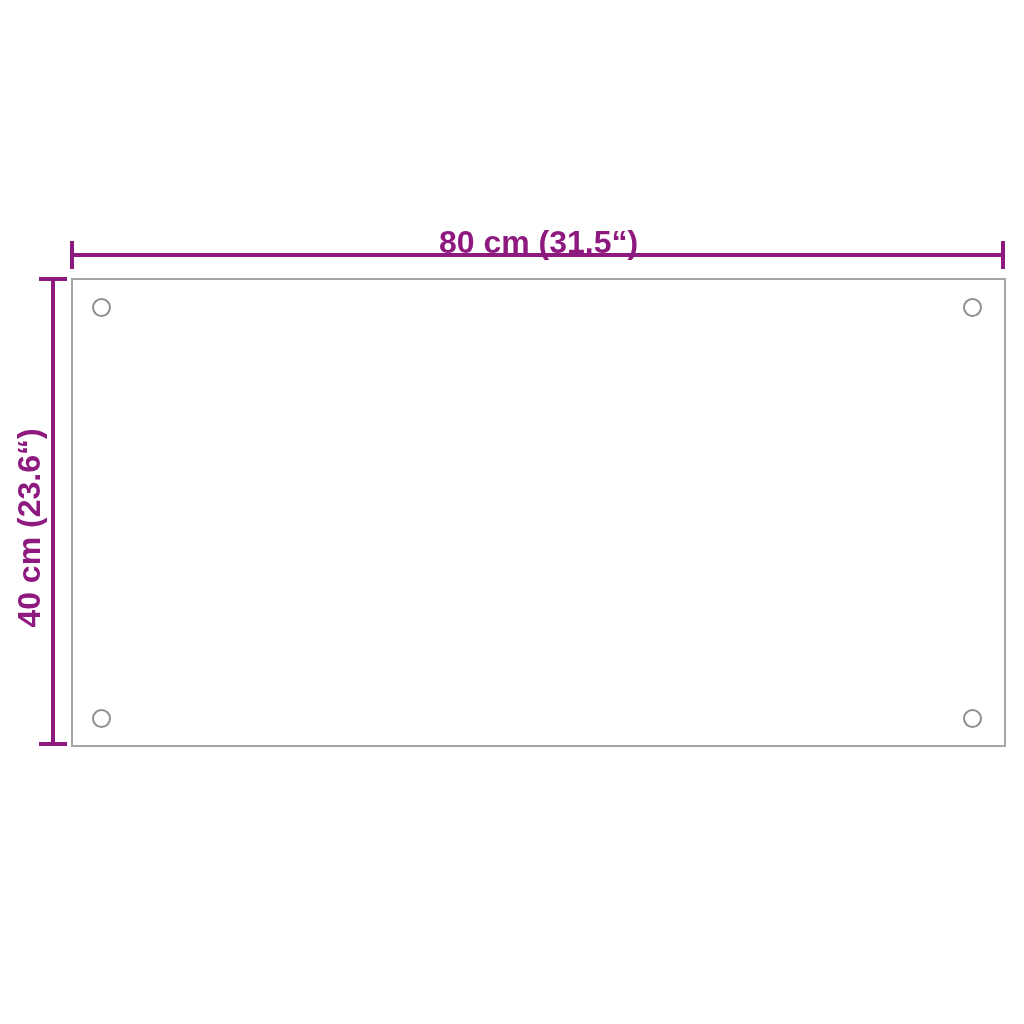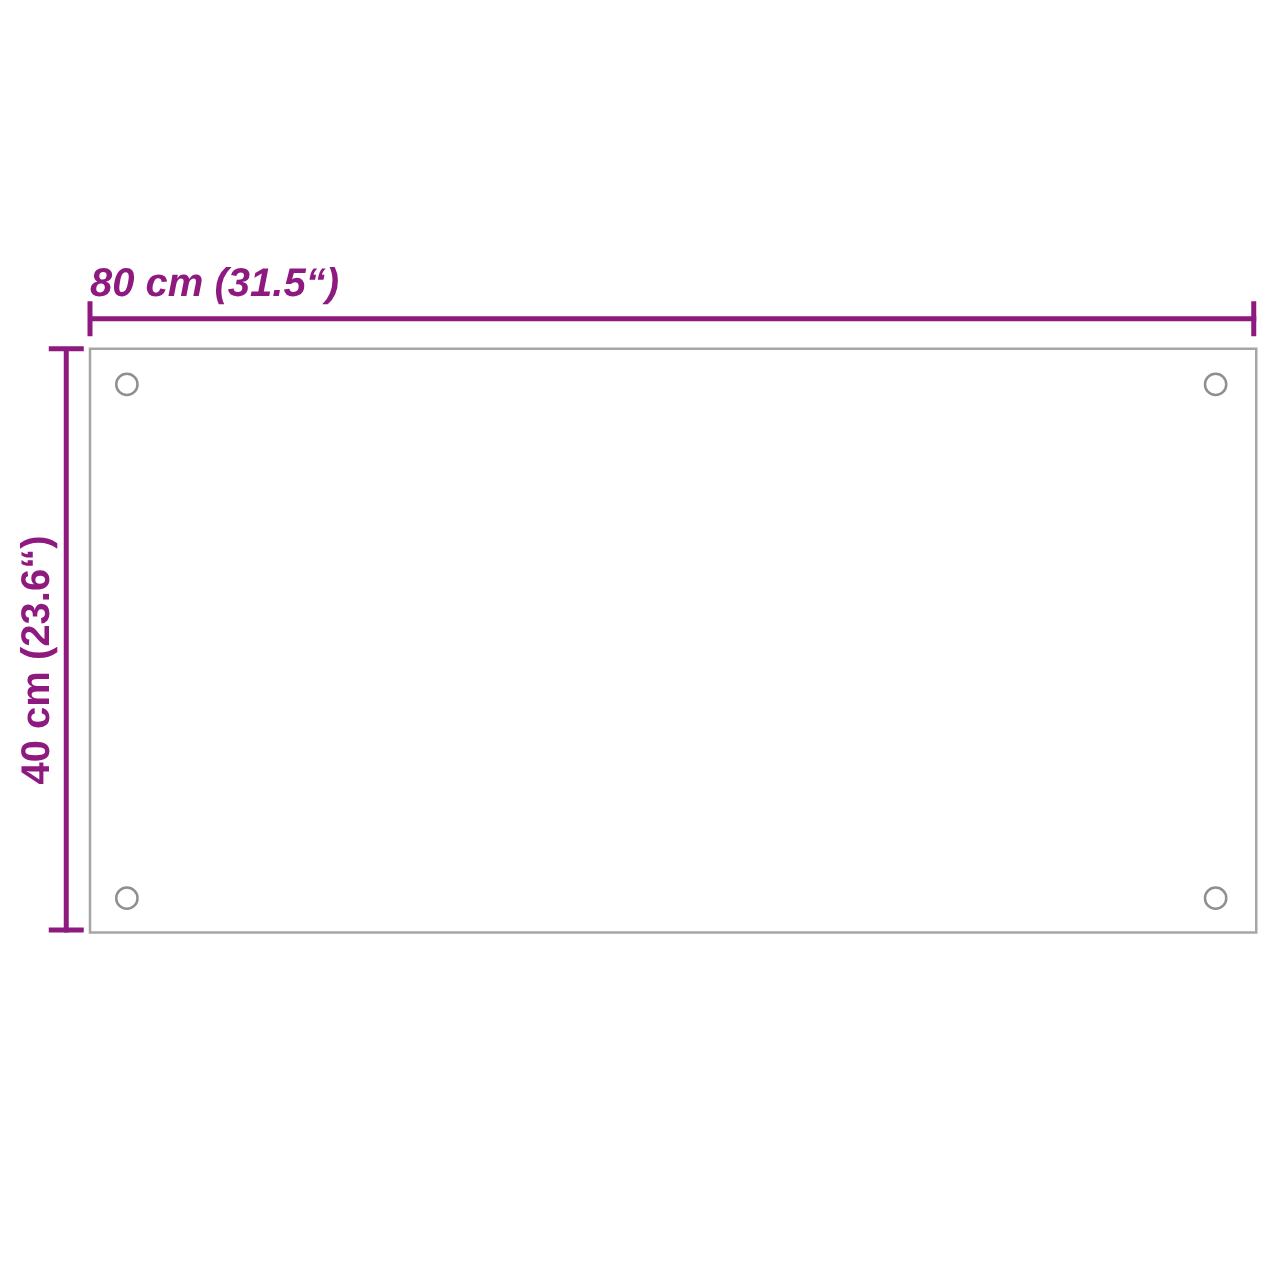--- a/index.html
+++ b/index.html
@@ -73,24 +73,23 @@
   
   .dim-label {
     color: var(--dimension-accent);
     font-weight: 700;
     font-size: 32px;
     letter-spacing: 0px;
     white-space: nowrap;
   }
   .dim-label-width {
     position: absolute;
-    left: 72px; top: 208px;
+    left: 72px; top: 224px;
     width: 933px;
-    text-align: left;
-    font-style: italic;
+    text-align: center;
   }
   .dim-label-height {
     position: absolute;
     left: 29px; top: 528px;
     transform: translate(-50%, -50%) rotate(-90deg);
     transform-origin: center center;
   }
 </style>
 </head>
 <body>

